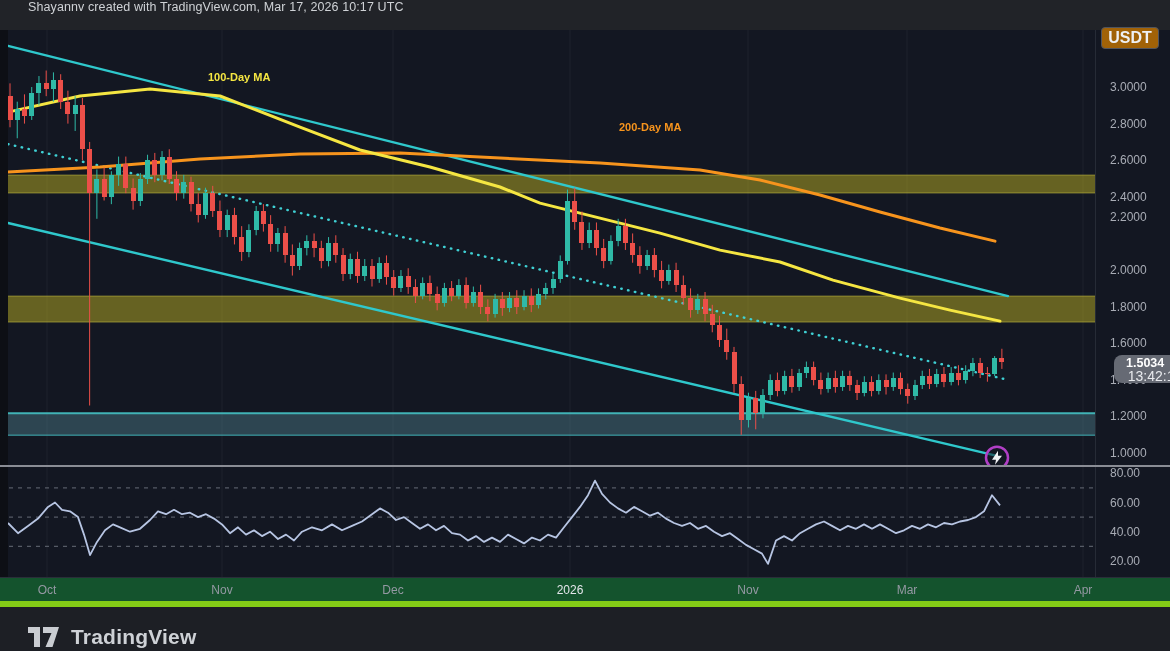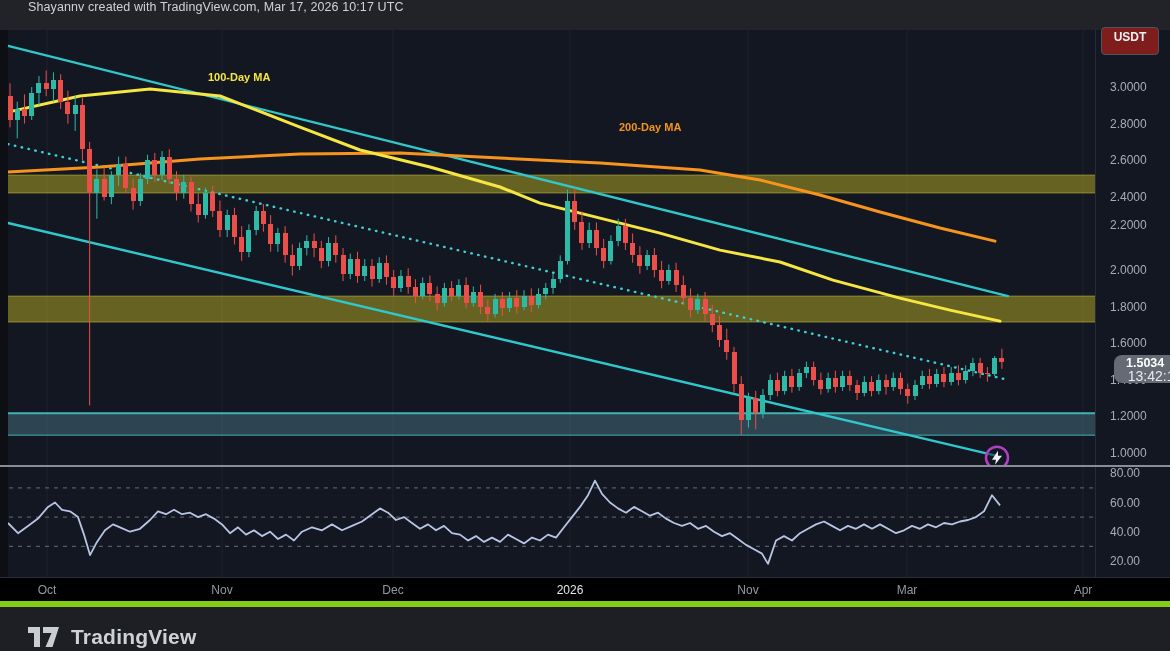--- a/index.html
+++ b/index.html
@@ -19,30 +19,30 @@
   .ma-label { position:absolute; z-index:4; font-weight:700; font-size:11px; }
   .ma100 { left:208px; top:71px;  color:#f5e642; }
   .ma200 { left:619px; top:121px; color:#f7941d; }
 
   .pane-sep { position:absolute; left:0; top:465px; width:1170px; height:2px; background:#8a8d95; z-index:6; }
 
   .axis-col { position:absolute; left:1095px; top:30px; width:75px; height:571px; background:#131722;
               border-left:1px solid #262b36; z-index:3; }
   .p-label, .r-label { position:absolute; left:14px; font-size:12px; color:#a8acb5; line-height:16px; }
 
-  .badge-usdt { position:absolute; left:1101px; top:27px; width:58px; height:28px; z-index:7;
-                background:#7f1d1d; border:1px solid #50545e; border-radius:4px;
-                color:#eef0f3; font-size:12px; font-weight:600; text-align:center; line-height:19px; }
+  .badge-usdt { position:absolute; left:1101px; top:27px; width:58px; height:22px; z-index:7;
+                background:#a16207; border:1px solid #50545e; border-radius:4px;
+                color:#eef0f3; font-size:16px; font-weight:600; text-align:center; line-height:19px; }
 
   .price-badge { position:absolute; left:18px; width:70px; height:28px; background:#666a74; border-radius:8px;
                  z-index:8; padding:1px 0 0 12px; }
   .pb-price { color:#ffffff; font-size:12.5px; font-weight:700; line-height:14px; }
   .pb-count { color:#e8eaee; font-size:14px; line-height:12px;text-align:center; }
 
-  .time-axis { position:absolute; left:0; top:577px; width:1170px; height:24px; background:#000000;
+  .time-axis { position:absolute; left:0; top:577px; width:1170px; height:24px; background:#14532d;
                border-top:1px solid #2a2e39; z-index:4; }
   .t-label { position:absolute; top:5px; width:60px; margin-left:-30px; text-align:center;
              font-size:12px; color:#9498a3; }
   .t-label.major { color:#e3e5ea; font-weight:400; }
 
   .footer { position:absolute; left:0; top:601px; width:1170px; height:65px; background:#1d1f25;
             border-top:6px solid #84cc16; display:flex; align-items:center; padding-left:28px; }
   .tv-mark path { fill:#c9ccd1; }
   .tv-word { color:#ced1d6; font-size:21px; font-weight:700; margin-left:9px; letter-spacing:.2px; }
 </style>
@@ -378,21 +378,21 @@
 
   <div class="axis-col" id="axiscol">
     <div class="price-badge" id="pricebadge" style="top: 324.954px;">
       <div class="pb-price">1.5034</div>
       <div class="pb-count">13:42:18</div>
     </div>
   <div class="p-label" style="top: 49.0168px;">3.0000</div>
       <div class="p-label" style="top: 85.6247px;">2.8000</div>
       <div class="p-label" style="top: 122.233px;">2.6000</div>
       <div class="p-label" style="top: 158.84px;">2.4000</div>
-      <div class="p-label" style="top: 187px; text-align: center;">2.2000</div>
+      <div class="p-label" style="top: 179px; text-align: center;">2.2000</div>
       <div class="p-label" style="top: 232.056px;">2.0000</div>
       <div class="p-label" style="top: 268.664px;">1.8000</div>
       <div class="p-label" style="top: 305.272px;">1.6000</div>
       <div class="p-label" style="top: 341.88px;">1.4000</div>
       <div class="p-label" style="top: 378.488px; text-align: center;">1.2000</div>
       <div class="p-label" style="top: 415.096px;">1.0000</div>
       <div class="r-label" style="top: 435.303px;">80.00</div>
       <div class="r-label" style="top: 464.513px;">60.00</div>
       <div class="r-label" style="top: 493.724px;">40.00</div>
       <div class="r-label" style="top: 522.934px;">20.00</div>

